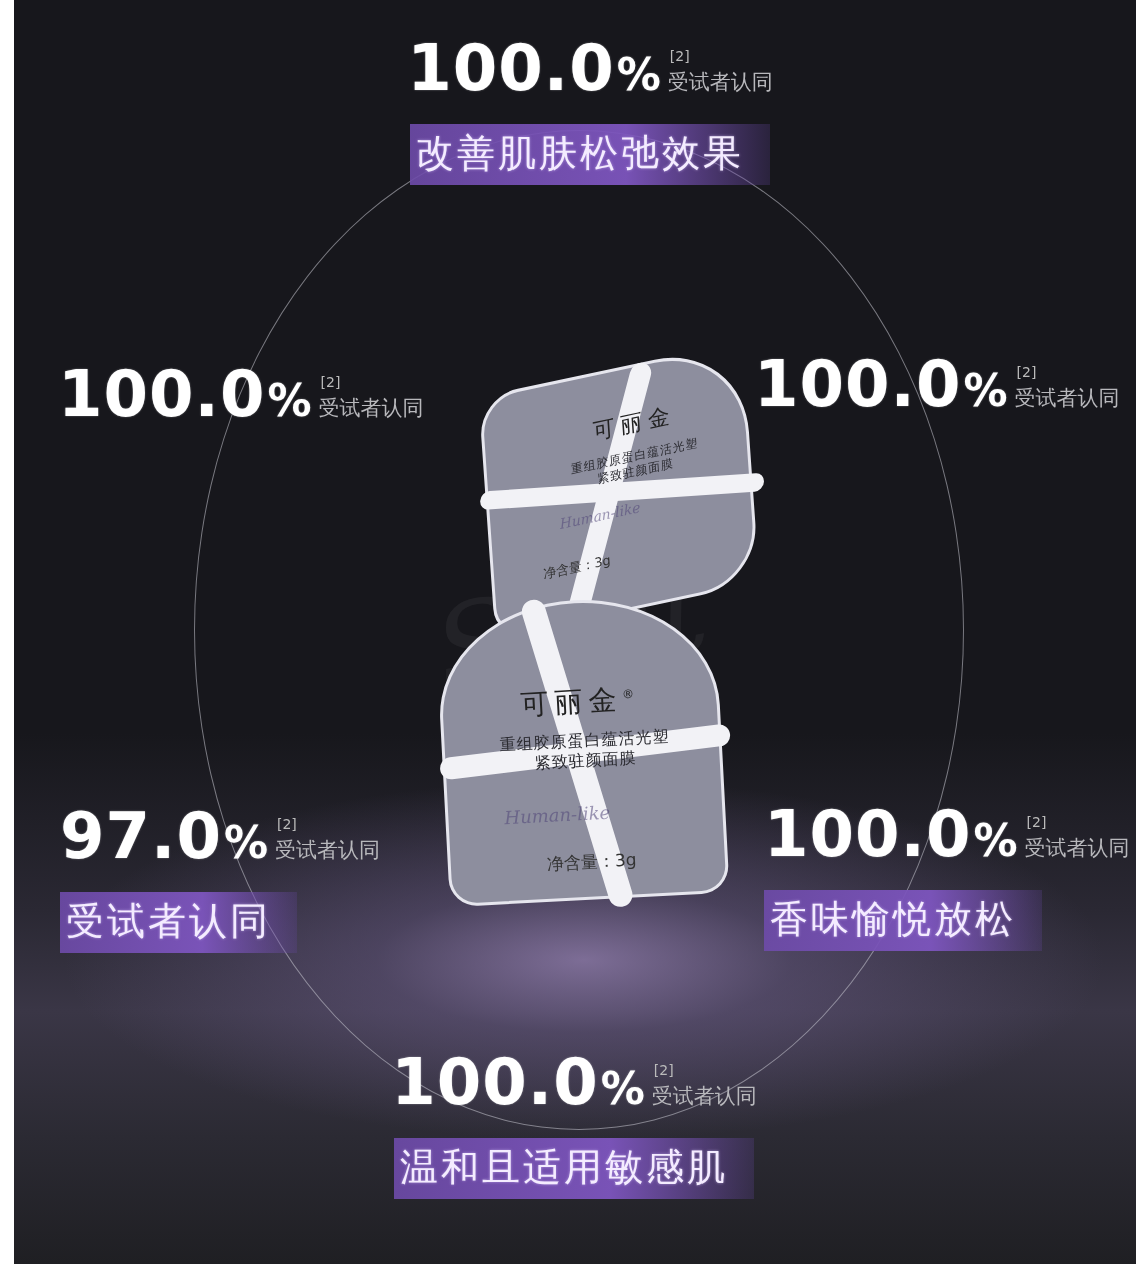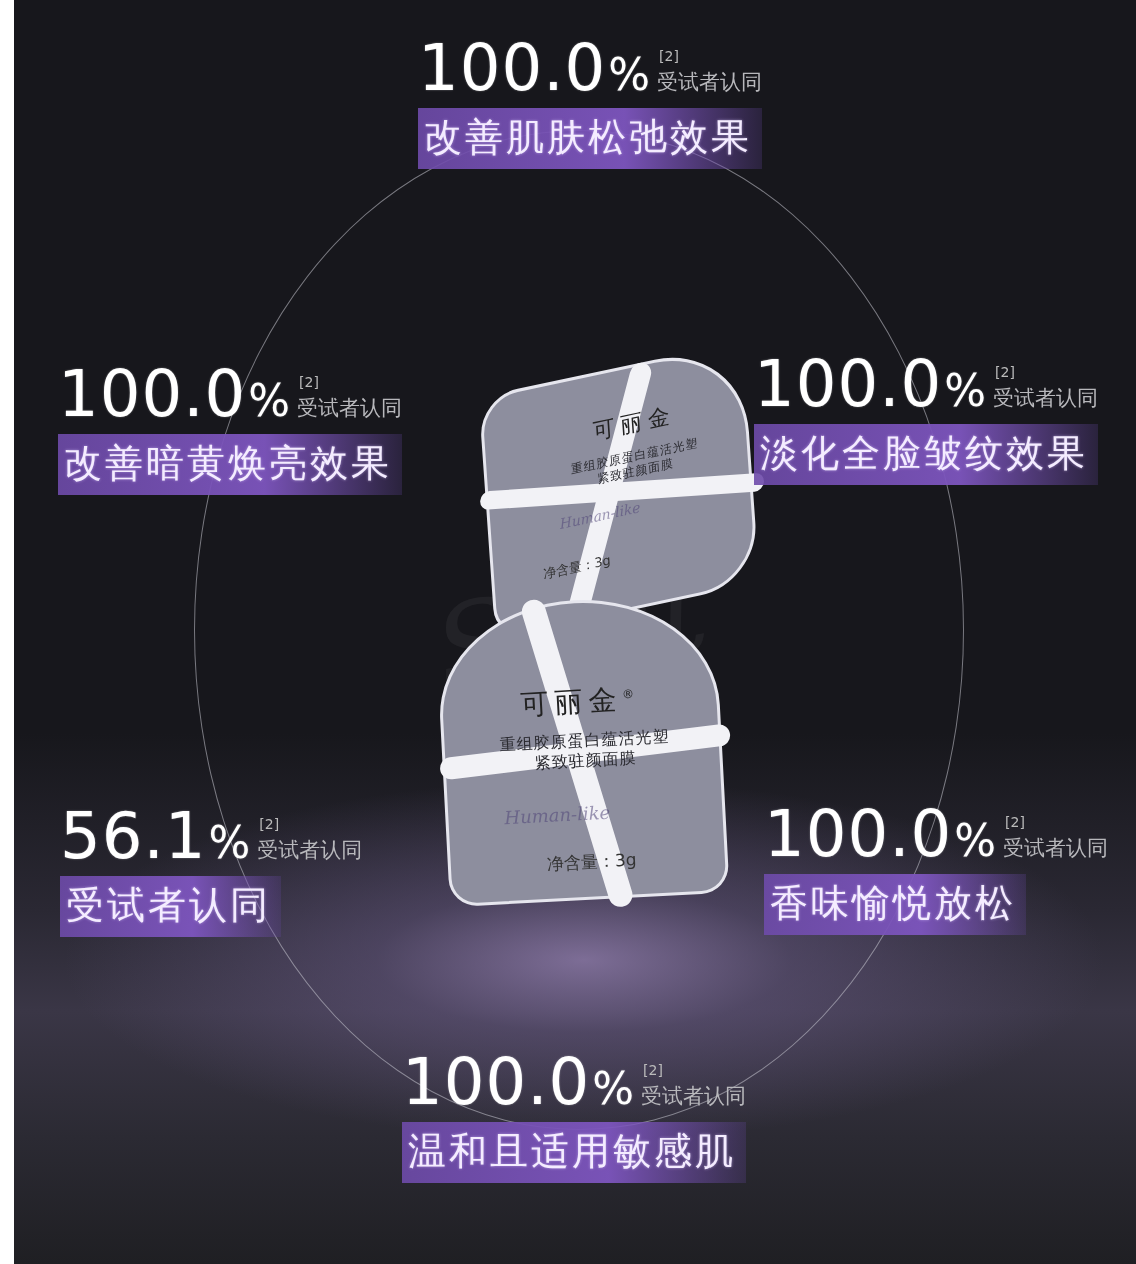--- a/index.html
+++ b/index.html
@@ -17,29 +17,29 @@
     }
     .ring {
       position: absolute; left: 180px; top: 130px; width: 770px; height: 1000px;
       border-radius: 50%; border: 1.5px solid rgba(200,200,210,0.55);
       box-sizing: border-box;
     }
     .stat { position: absolute; }
     .stat .top { display: flex; align-items: flex-end; white-space: nowrap; }
     .stat .pct {
       color: #ffffff; font-size: 64px; line-height: 1; letter-spacing: 1px;
-      font-family: "DejaVu Sans", sans-serif; font-weight: 400;
+      font-family: "DejaVu Sans", sans-serif; font-weight: 700;
       text-shadow: 0 0 2px rgba(255,255,255,0.4);
     }
     .stat .pct .sym { font-size: 44px; margin-left: 2px; }
     .stat .note { position: relative; margin-left: 6px; padding-bottom: 4px; }
     .stat .ref { position: absolute; top: -20px; left: 2px; color: #bbb; font-size: 14px; }
     .stat .agree { color: #b8b8bc; font-size: 21px; }
     .stat .label {
-      display: inline-block; margin-top: 8px; padding: 4px 10px 6px 6px;
+      display: inline-block; margin-top: 24px; padding: 4px 26px 6px 6px;
       color: #f4ecff; font-size: 38px; letter-spacing: 3px; white-space: nowrap;
       background: linear-gradient(90deg, rgba(110,75,170,0.9) 0%, rgba(125,85,190,0.95) 60%, rgba(100,70,160,0.25) 100%);
       text-shadow: 0 0 3px rgba(220,200,255,0.6);
     }
     .stat.center { text-align: center; }
     .stat.center .top { justify-content: center; }
 
     
     .packet { position: absolute; background: #8d8e9e; border: 3px solid #e6e6ee; box-sizing: border-box; }
     .packet .band { position: absolute; background: #f2f2f6; }
@@ -89,34 +89,32 @@
       <span class="note"><span class="ref">[2]</span><span class="agree">受试者认同</span></span>
     </div>
     <span class="label">改善肌肤松弛效果</span>
   </div>
 
   <div class="stat" style="left:44px; top:362px;">
     <div class="top">
       <span class="pct"><span>100.0</span><span class="sym">%</span></span>
       <span class="note"><span class="ref">[2]</span><span class="agree">受试者认同</span></span>
     </div>
-    <span class="label">改善暗黄焕亮效果</span>
   </div>
 
   <div class="stat" style="left:740px; top:352px;">
     <div class="top">
       <span class="pct"><span>100.0</span><span class="sym">%</span></span>
       <span class="note"><span class="ref">[2]</span><span class="agree">受试者认同</span></span>
     </div>
-    <span class="label">淡化全脸皱纹效果</span>
   </div>
 
   <div class="stat" style="left:46px; top:804px;">
     <div class="top">
-      <span class="pct"><span>56.1</span><span class="sym">%</span></span>
+      <span class="pct"><span>97.0</span><span class="sym">%</span></span>
       <span class="note"><span class="ref">[2]</span><span class="agree">受试者认同</span></span>
     </div>
     <span class="label">受试者认同</span>
   </div>
 
   <div class="stat" style="left:750px; top:802px;">
     <div class="top">
       <span class="pct"><span>100.0</span><span class="sym">%</span></span>
       <span class="note"><span class="ref">[2]</span><span class="agree">受试者认同</span></span>
     </div>

